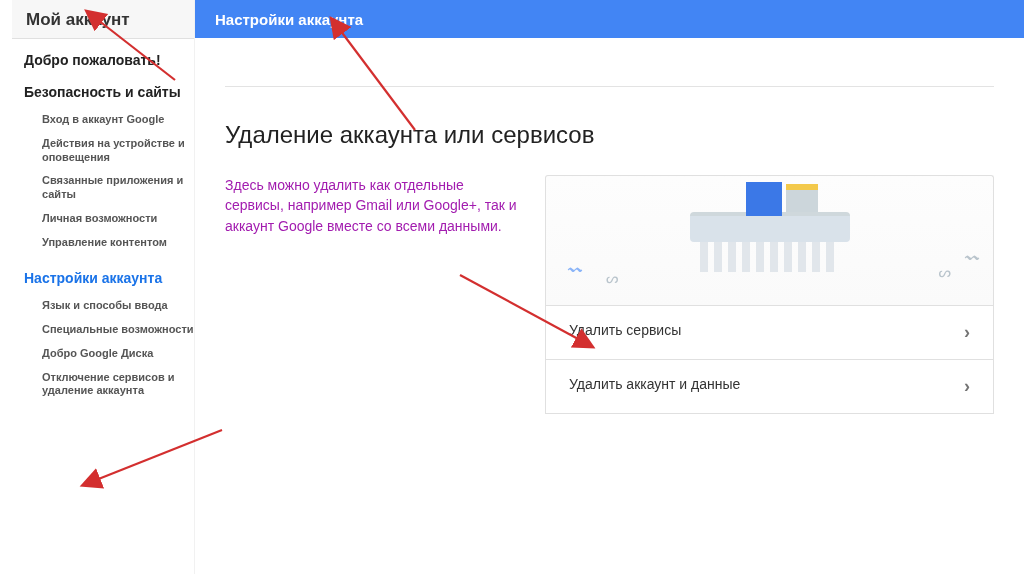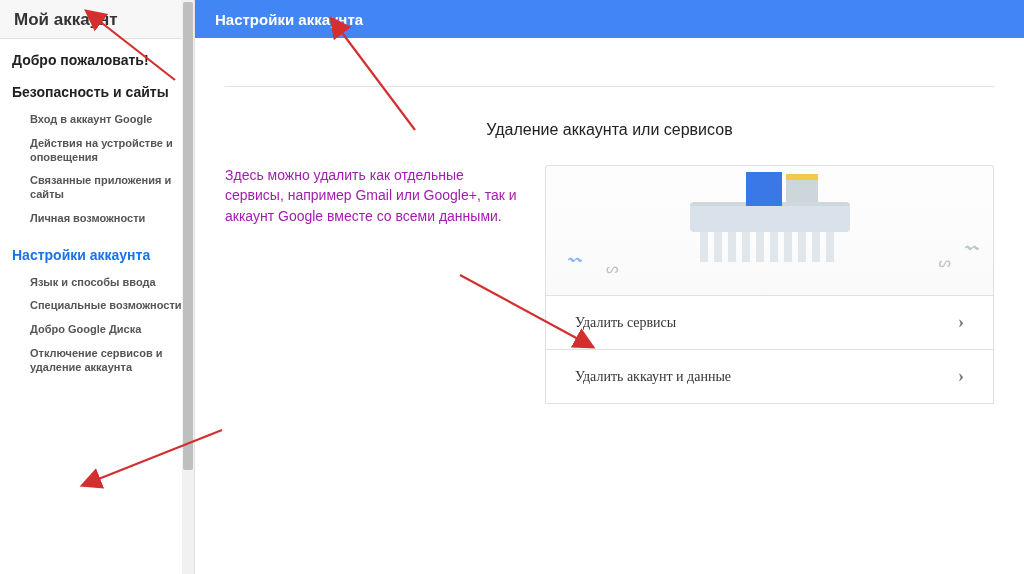--- a/index.html
+++ b/index.html
@@ -1,18 +1,18 @@
 <!DOCTYPE html>
 <html><head>
 <meta charset="utf-8">
 <style>
   * { box-sizing: border-box; margin: 0; padding: 0; }
   html, body { width: 1024px; height: 574px; font-family: Arial, Helvetica, sans-serif; background:#fff; overflow:hidden; }
   .sidebar {
-    position:absolute; left:0; top:0; width:195px; height:574px; background:#fff;
+    position:absolute; left:12px; top:0; width:195px; height:574px; background:#fff;
     border-right:1px solid #e0e0e0;
   }
   .sidebar-header {
     font-size:17px; font-weight:bold; color:#333; padding:10px 14px 8px 14px;
     border-bottom:1px solid #e0e0e0; background:#f7f7f7;
   }
   .sidebar-body { padding:10px 8px 10px 12px; overflow:hidden; }
   .section-title {
     font-size:14px; font-weight:bold; color:#222; margin:16px 0 8px 0;
   }
@@ -33,31 +33,31 @@
     position:absolute; left:195px; top:0; right:0; height:38px; background:#4285f4;
     display:flex; align-items:center; padding-left:20px;
   }
   .topbar-title { color:#fff; font-size:15px; font-weight:bold; }
   
   .main {
     position:absolute; left:195px; top:38px; right:0; bottom:0; background:#fff;
     padding:30px 30px 0 30px;
   }
   .hr { border:none; border-top:1px solid #e3e3e3; margin:18px 0 34px 0; }
-  .page-title { font-size:16px; color:#222; font-weight:400; margin-bottom:26px;text-align:center; }
+  .page-title { font-size:24px; color:#222; font-weight:400; margin-bottom:26px; }
   .content-row { display:flex; }
   .intro { width:320px; font-size:14px; color:#a21caf; line-height:1.45; padding-right:24px; }
   .card-col { flex:1; }
   .illus {
     height:130px; border:1px solid #e0e0e0; border-bottom:none; border-radius:3px 3px 0 0;
     background:linear-gradient(#fdfdfd,#fafafa); position:relative; overflow:hidden;
   }
   .option-row {
-    border:1px solid #e0e0e0; border-top:1px solid #e0e0e0; padding:16px 29px;
-    display:flex; align-items:center; justify-content:space-between; cursor:pointer; background:#fff;font-family:Liberation Serif, serif;
+    border:1px solid #e0e0e0; border-top:1px solid #e0e0e0; padding:16px 23px;
+    display:flex; justify-content:space-between; cursor:pointer; background:#fff;
   }
   .option-row + .option-row { border-top:none;gap:24px; }
   .option-label { font-size:14px; color:#333; }
   .chevron { color:#757575; font-size:18px; font-weight:bold; }
   
   .shredder {
     position:absolute; left:50%; top:36px; transform:translateX(-50%);
     width:160px; height:30px; background:#d9e2ea; border-top:4px solid #cfd8dc;
     border-radius:4px;
   }
@@ -82,20 +82,21 @@
 
   <div class="sidebar-body">
     <div class="section-title first">Добро пожаловать!</div>
 
     <div class="section-title">Безопасность и сайты</div>
     <a class="nav-item">Вход в аккаунт Google</a>
     <a class="nav-item">Действия на устройстве и оповещения</a>
     <a class="nav-item">Связанные приложения и сайты</a>
 
     <a class="nav-item">Личная возможности</a>
+    <a class="nav-item">Управление контентом</a>
 
     <div class="section-title active">Настройки аккаунта</div>
     <a class="nav-item">Язык и способы ввода</a>
     <a class="nav-item">Специальные возможности</a>
     <a class="nav-item">Добро Google Диска</a>
     <a class="nav-item">Отключение сервисов и удаление аккаунта</a>
   </div>
 
   <div class="scroll-track">
     <div class="scroll-thumb"></div>

